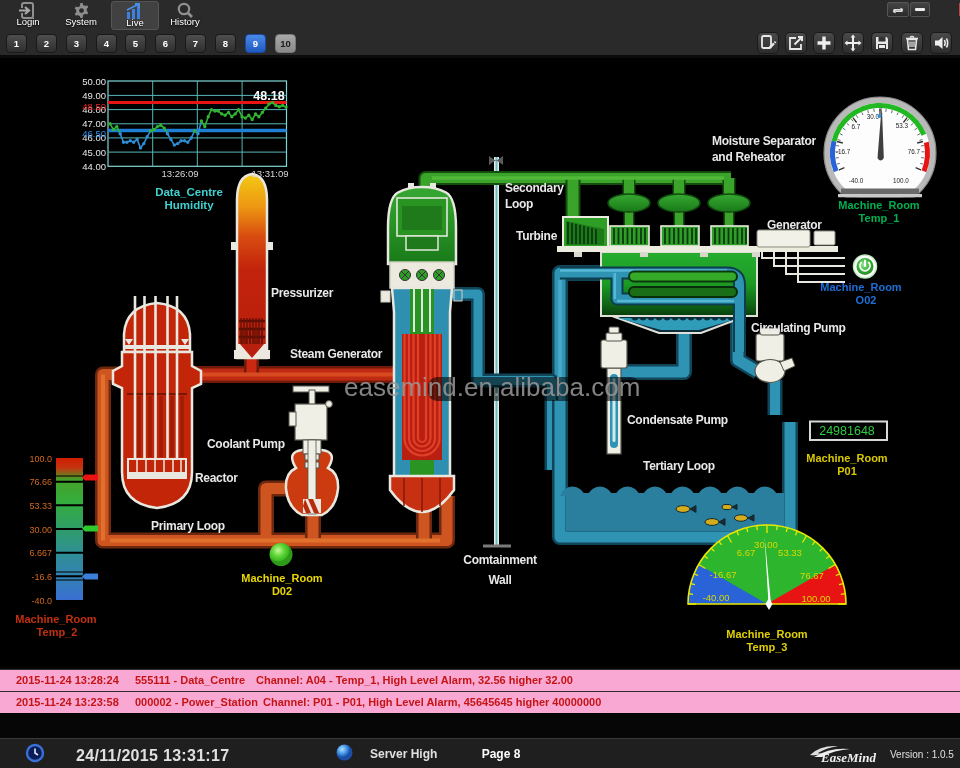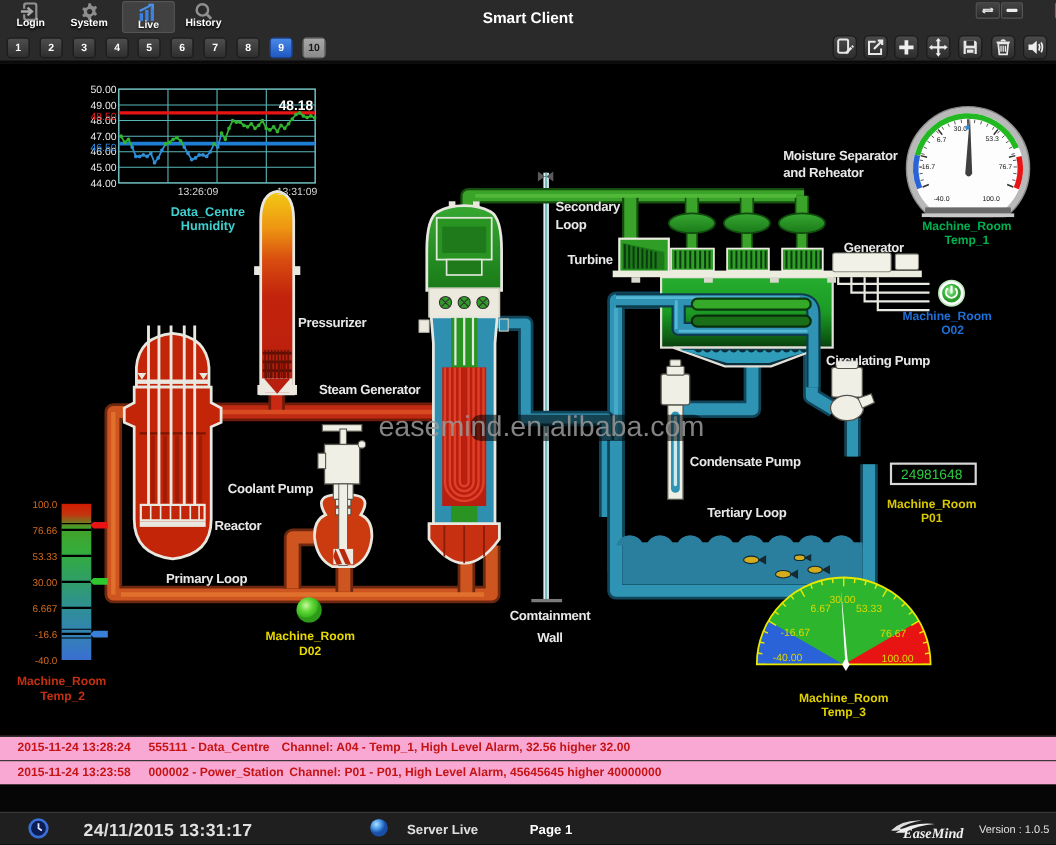--- a/index.html
+++ b/index.html
@@ -1,20 +1,20 @@
 <!DOCTYPE html>
 <html><head>
 <meta charset="utf-8">
 <style>
   html,body{margin:0;padding:0;background:#000;}
   #page{position:relative;width:960px;height:768px;background:#000;overflow:hidden;
         font-family:"Liberation Sans", sans-serif;}
   .abs{position:absolute;}
   #header{position:absolute;left:0;top:0;width:960px;height:55px;background:#2a2a2a;border-bottom:3px solid #0a0a0a;}
-  .menubtn{position:absolute;top:1px;height:27px;text-align:center;color:#fff;font-size:9.5px;font-weight:bold;}
+  .menubtn{position:absolute;top:1px;height:27px;text-align:center;color:#fff;font-size:9.5px;font-weight:normal;}
   .menubtn .lbl{position:absolute;bottom:1px;width:100%;text-shadow:0 1px 2px #000;}
   #livebtn{background:#414141;border:1px solid #555;border-radius:3px;}
   .numbtn{position:absolute;top:34px;width:19px;height:17px;border-radius:4px;
       background:linear-gradient(#4e4e4e,#2e2e2e);border:1px solid #191919;
       color:#fff;font-size:9.5px;font-weight:bold;text-align:center;line-height:17px;}
   .winbtn{position:absolute;top:2px;height:13px;border-radius:2px;background:linear-gradient(#454545,#2a2a2a);
       border:1px solid #555;}
   .toolico{position:absolute;top:32px;width:20px;height:20px;border-radius:5px;
       background:linear-gradient(#4a4a4a,#2d2d2d);border:1px solid #1a1a1a;}
   #alarms{position:absolute;left:0;top:668px;width:960px;height:70px;background:#060606;}
@@ -55,21 +55,20 @@
       <div class="lbl">Live</div>
     </div>
     <div class="menubtn" style="left:163px;width:44px;">
       <svg width="20" height="18" viewBox="0 0 20 18" style="margin-top:0px">
         <circle cx="9" cy="8" r="5.2" fill="none" stroke="#909090" stroke-width="2.2"></circle>
         <line x1="13" y1="12" x2="17" y2="16" stroke="#909090" stroke-width="2.6"></line>
       </svg>
       <div class="lbl">History</div>
     </div>
 
-    <div style="position:absolute;left:380px;top:8px;width:200px;text-align:center;color:#fff;font-size:14px;font-weight:bold;">Smart Client</div>
 
     <div class="winbtn" style="left:887px;width:20px;">
       <svg width="20" height="13" viewBox="0 0 20 13">
         <path d="M6.2 8.6 V5.8 H12.6" stroke="#ddd" stroke-width="1.5" fill="none"></path>
         <path d="M12.4 3.6 l3 2.2 -3 2.2 Z" fill="#ddd"></path>
         <path d="M13.8 4.4 V7.2 H7.4" stroke="#ddd" stroke-width="1.5" fill="none"></path>
         <path d="M7.6 5 l-3 2.2 3 2.2 Z" fill="#ddd"></path>
       </svg>
     </div>
     <div class="winbtn" style="left:910px;width:18px;">
@@ -569,22 +568,22 @@
     <svg class="abs" style="left:336px;top:5px" width="17" height="17" viewBox="0 0 17 17">
       <defs>
           <radialGradient id="glb" cx="0.35" cy="0.3">
             <stop offset="0" stop-color="#aee0ff"></stop>
             <stop offset="0.55" stop-color="#4a9ae8"></stop>
             <stop offset="1" stop-color="#1a4fa8"></stop>
           </radialGradient>
         </defs>
       <circle cx="8.5" cy="8.5" r="8" fill="url(#glb)"></circle>
     </svg>
-    <span class="abs" style="left:370px;top:8px;font-size:12px;">Server Live</span>
-    <span class="abs" style="left:461px;top:8px;width:80px;text-align:center;font-size:12px;color:#fff;">Page 1</span>
+    <span class="abs" style="left:370px;top:8px;font-size:12px;">Server High</span>
+    <span class="abs" style="left:461px;top:8px;width:80px;text-align:center;font-size:12px;color:#fff;">Page 8</span>
     <svg class="abs" style="left:808px;top:3px" width="80" height="24" viewBox="0 0 80 24">
       <path d="M2 13 Q12 3 30 4 Q18 6 10 11 Q11 12 16 11 Q10 14 2 13 Z" fill="#ddd"></path>
       <path d="M6 15 Q22 5 42 7 Q26 8 14 15 Z" fill="#eee"></path>
       <text x="13" y="20" font-family="Liberation Serif" font-style="italic" font-weight="bold" font-size="13" fill="#f0f0f0">EaseMind</text>
     </svg>
     <span class="abs" style="left:890px;top:10px;font-weight:normal;font-size:10px;">Version : 1.0.5</span>
   </div>
 </div>
 
 </body></html>

